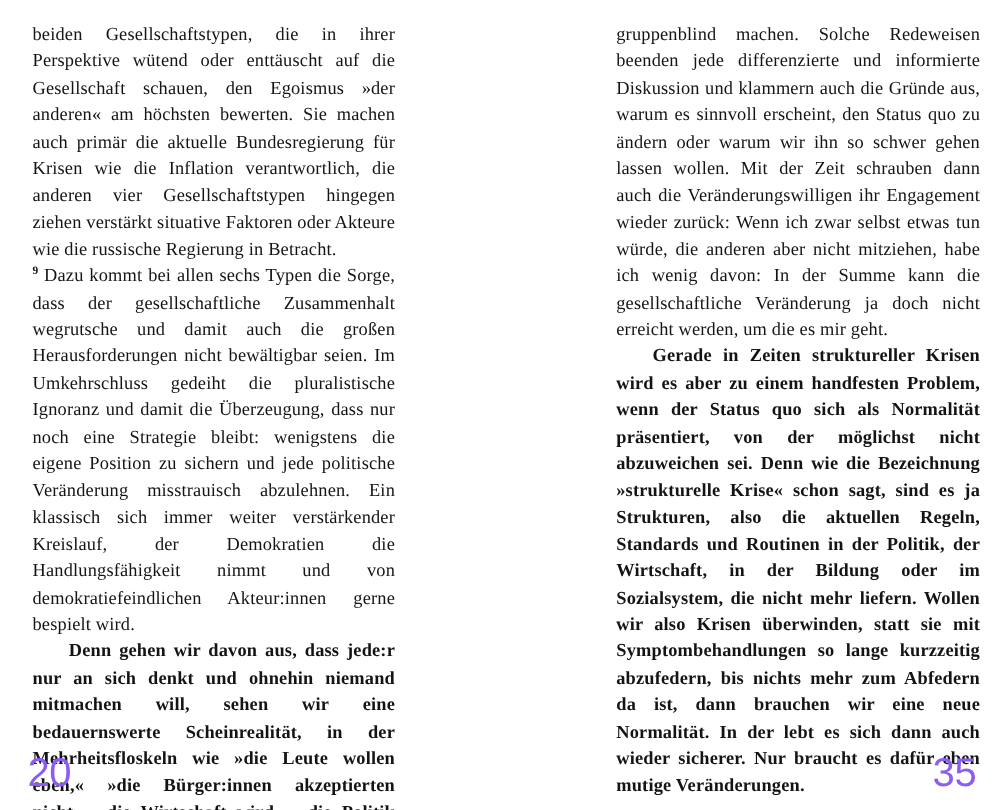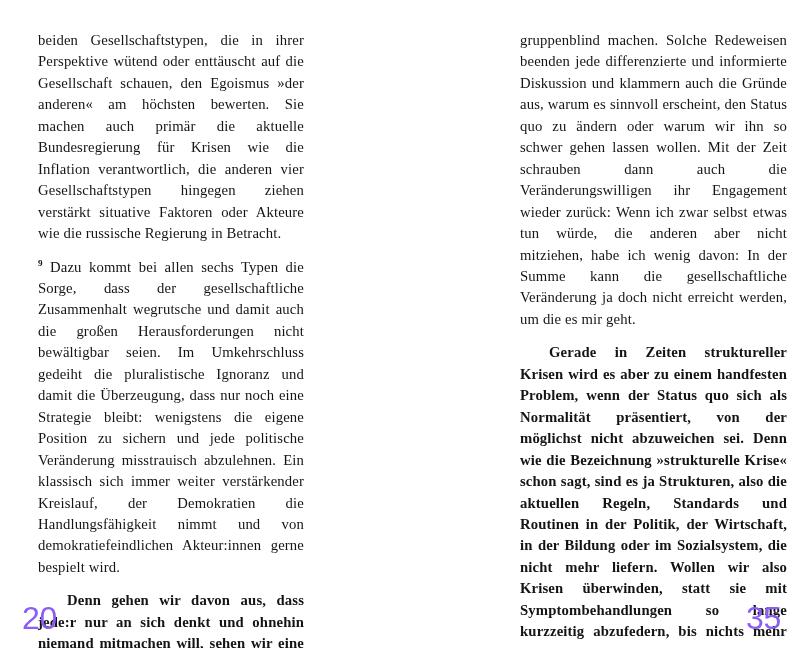--- a/index.html
+++ b/index.html
@@ -35,24 +35,24 @@
     top: 18px;
     font-size: 14.7px;
     line-height: 21.45px;
     text-align: justify;
     text-justify: inter-word;
     color: #141414;
     letter-spacing: 0.01em;
     hyphens: manual;
   }
   .page-left .textblock  { left: 26px; width: 290px; }
-  .page-right .textblock { left: 109px; width: 291px; }
+  .page-right .textblock { left: 94px; width: 291px; }
 
   .para {
-    margin: 12px;
+    margin: 0;
     text-align: justify;
   }
   .para.indent {
     text-indent: 29px;
     font-weight: bold;
   }
   
   .para:last-child { text-align: justify; }
 
   .fn {

